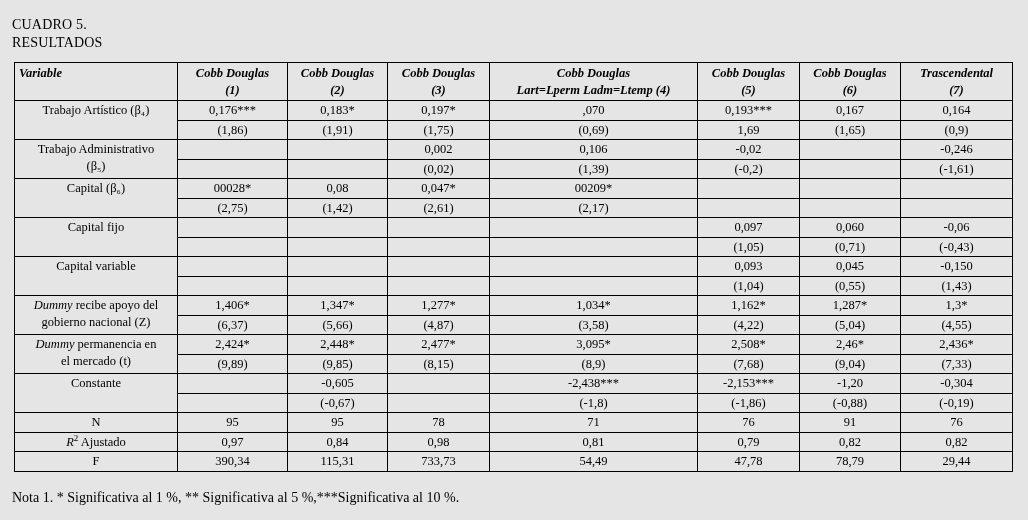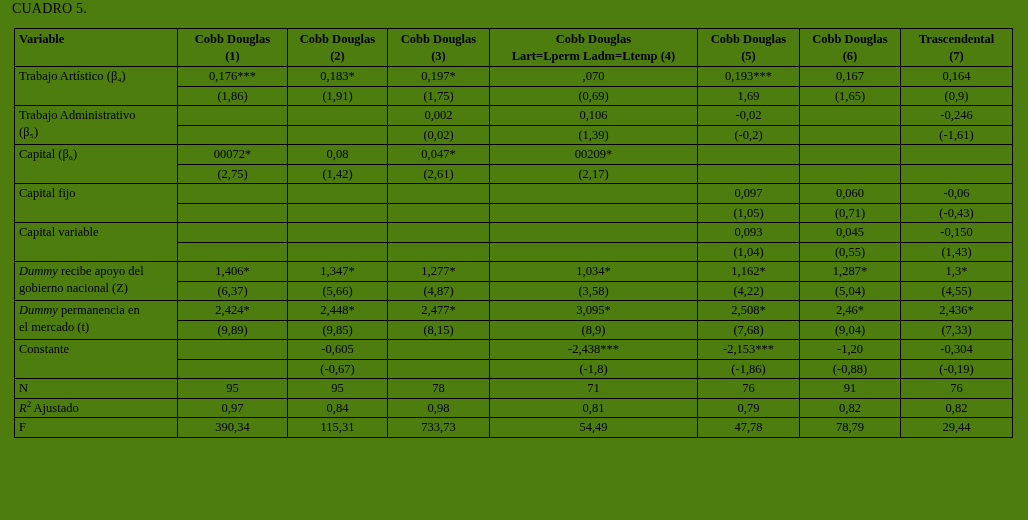--- a/index.html
+++ b/index.html
@@ -1,34 +1,35 @@
 <!DOCTYPE html>
 <html><head>
 <meta charset="utf-8">
 <style>
   * { box-sizing: border-box; }
   html, body { margin: 0; padding: 0; background: #fff; }
   body { font-family: "Liberation Serif", "DejaVu Serif", serif; color: #000; }
-  .page { width: 1028px; height: 520px; padding: 0 12px; overflow: hidden; background: #4d7c0f; }
+  .page { width: 1028px; height: 520px; padding: 16px 12px; overflow: hidden; background: #e5e5e5; }
   .caption-line { font-size: 14px; line-height: 1.3; letter-spacing: 0.2px; }
   table.results { border-collapse: collapse; table-layout: fixed; width: 998px; margin: 10px 0 0 2px; }
   .results th, .results td { border: 1px solid #000; font-size: 12.5px; padding: 1px 4px; line-height: 1.32; overflow: hidden; }
-  .results thead th { font-weight: bold; text-align: center; vertical-align: top; padding-top: 2px; padding-bottom: 2px; }
+  .results thead th { font-weight: bold; text-align: center; vertical-align: top; padding-top: 2px; padding-bottom: 2px; font-style: italic; }
   .results th.var-h { text-align: left; vertical-align: top; }
-  .results td.var-label { text-align: left; vertical-align: top; font-weight: normal; }
+  .results td.var-label { text-align: center; vertical-align: top; font-weight: normal; }
   .results td.val { text-align: center; font-weight: normal; }
   em { font-style: italic; }
   sup { font-size: 9px; line-height: 0; }
   .notes { margin-top: 15px; font-size: 14px; line-height: 1.5; }
 </style>
 </head>
 <body>
 
 <div class="page">
   <div class="caption-line">CUADRO 5.</div>
+  <div class="caption-line">RESULTADOS</div>
 
   <table class="results">
     <colgroup>
       <col style="width:163px">
       <col style="width:110px">
       <col style="width:100px">
       <col style="width:102px">
       <col style="width:208px">
       <col style="width:102px">
       <col style="width:101px">
@@ -110,21 +111,21 @@
           <td class="val">(1,39)</td>
           <td class="val">(-0,2)</td>
           <td class="val"></td>
           <td class="val">(-1,61)</td>
         </tr>
         <tr>
           <td class="var-label" rowspan="2">
             <div><em></em><span>Capital (β₆)</span></div>
             <div></div>
           </td>
-          <td class="val">00072*</td>
+          <td class="val">00028*</td>
           <td class="val">0,08</td>
           <td class="val">0,047*</td>
           <td class="val">00209*</td>
           <td class="val"></td>
           <td class="val"></td>
           <td class="val"></td>
         </tr>
         <tr>
           <td class="val">(2,75)</td>
           <td class="val">(1,42)</td>
@@ -271,15 +272,16 @@
           <td class="val">733,73</td>
           <td class="val">54,49</td>
           <td class="val">47,78</td>
           <td class="val">78,79</td>
           <td class="val">29,44</td>
         </tr>
       </tbody>
   </table>
 
   <div class="notes">
+    <div>Nota 1. * Significativa al 1 %, ** Significativa al 5 %,***Significativa al 10 %.</div>
 
   </div>
 </div>
 
 </body></html>

